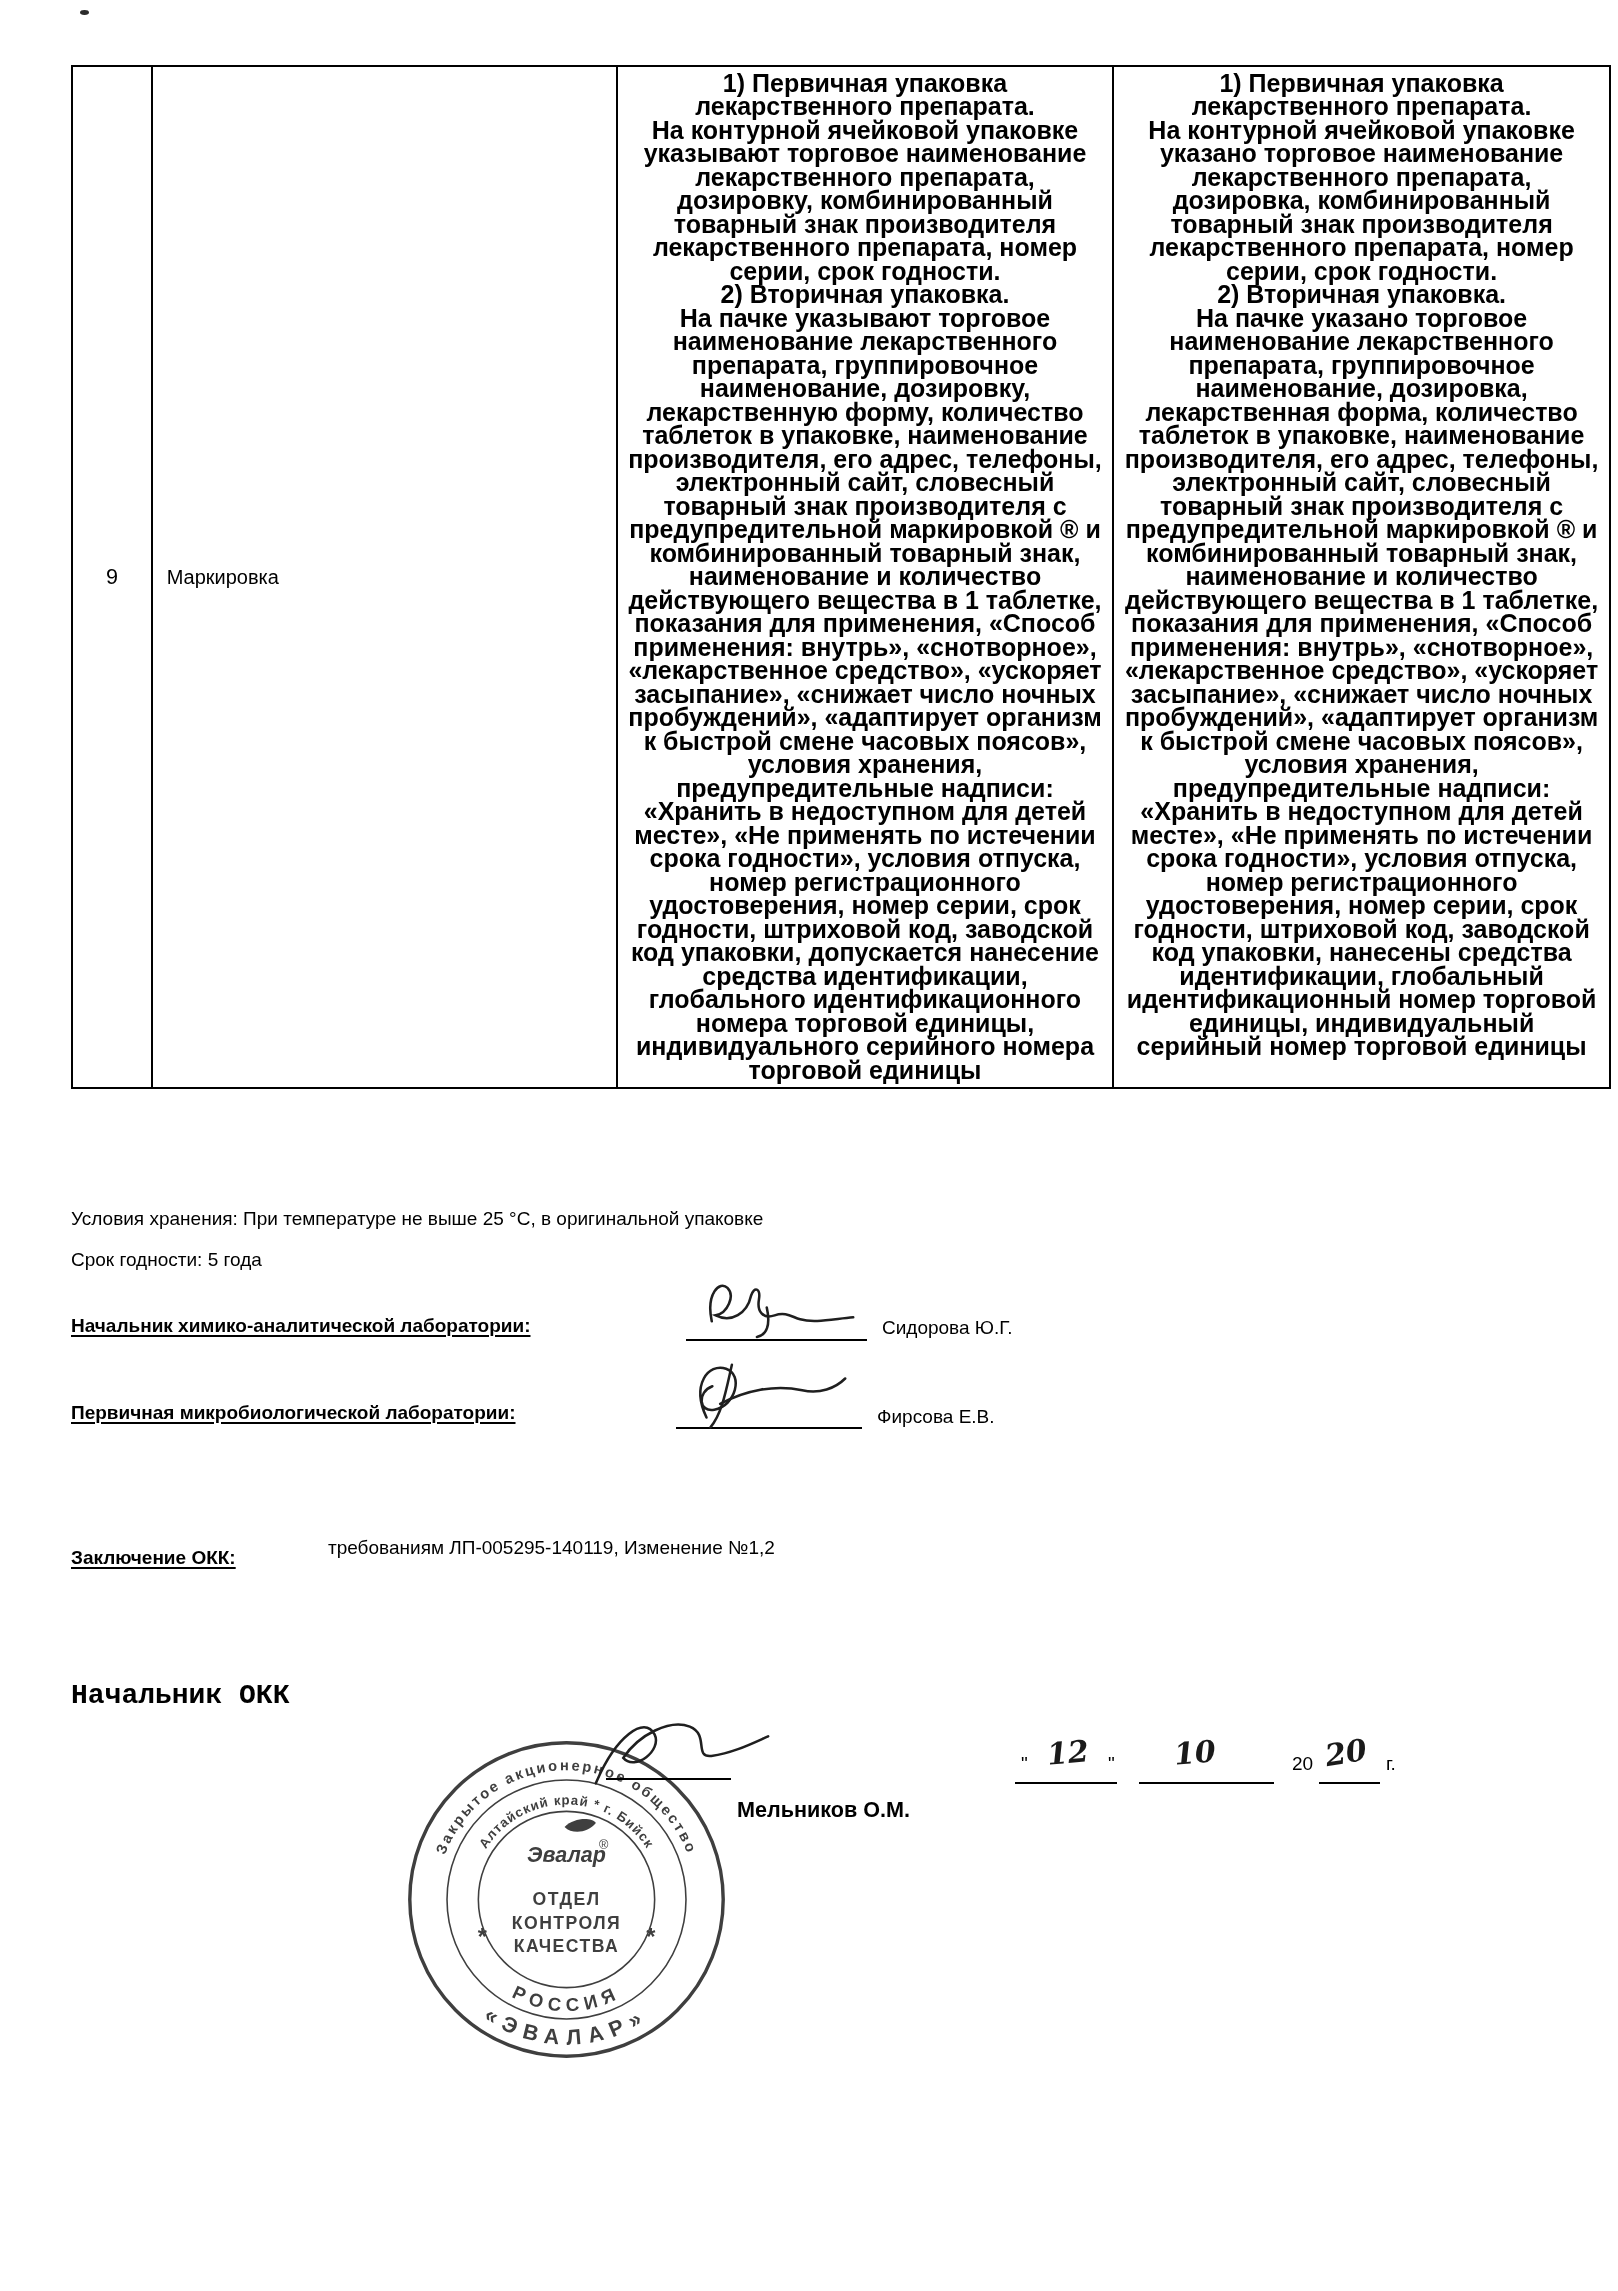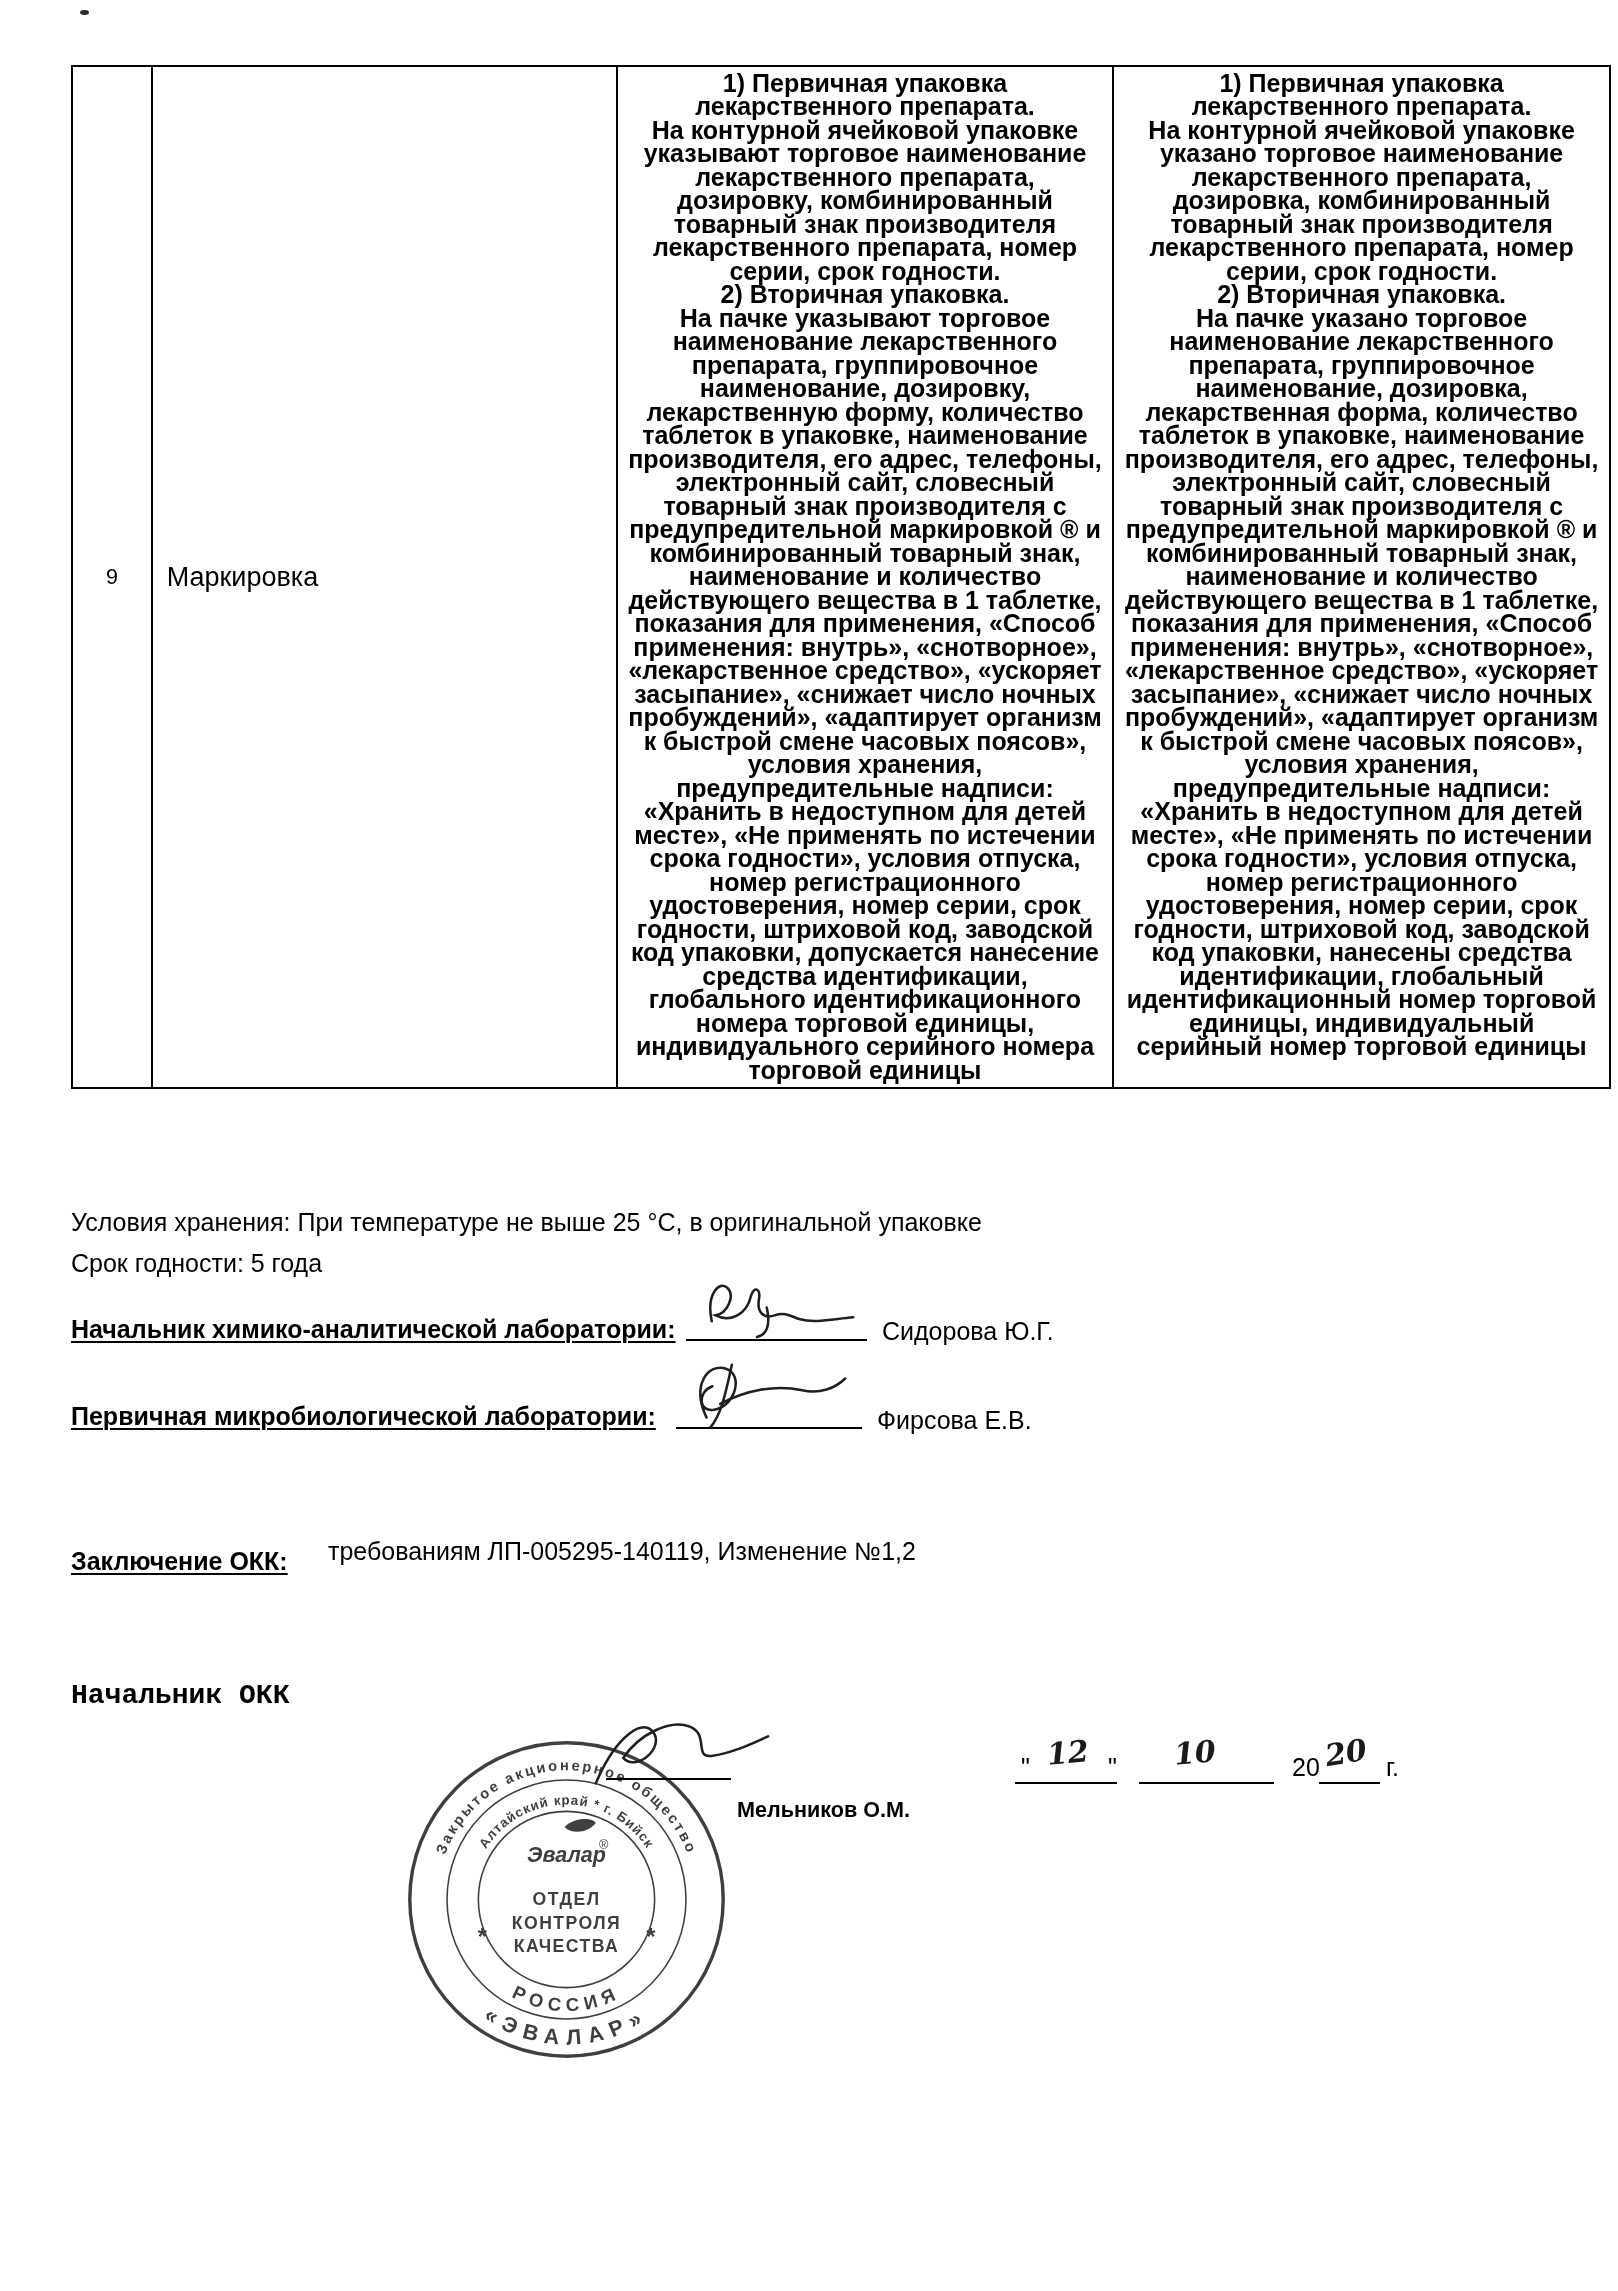--- a/index.html
+++ b/index.html
@@ -13,29 +13,29 @@
   }
   .scan-dot{position:absolute;left:80px;top:9.8px;width:8.8px;height:4.9px;background:#2b2b2b;border-radius:50%;}
 
   
   table.spec{
     position:absolute;left:71px;top:65px;width:1483px;
     border-collapse:collapse;table-layout:fixed;
   }
   table.spec td{border:2.5px solid #000;}
   td.cell-num{width:76px;text-align:center;vertical-align:middle;font-size:21.6px;}
-  td.cell-label{width:449px;vertical-align:middle;padding:0 0 0 13.7px;font-size:27px;margin-top:19px;}
+  td.cell-label{width:449px;vertical-align:middle;padding:0 0 0 13.7px;font-size:20px;margin-top:19px;}
   td.cell-req,td.cell-act{
     width:477px;font-weight:bold;font-size:25px;line-height:23.5px;
     text-align:center;vertical-align:top;padding:4.9px 8.8px;
     white-space:pre-line;
   }
 
   
-  .line{position:absolute;font-size:25px;white-space:nowrap;}
+  .line{position:absolute;font-size:19px;white-space:nowrap;}
   .bold{font-weight:bold;}
   .ul{text-decoration:underline;text-decoration-thickness:2px;text-underline-offset:2.9px;}
 
   .sig-line{position:absolute;border-bottom:2.2px solid #000;height:0;}
 
   .sig-svg{position:absolute;}
   .sig-svg path{fill:none;stroke:#1f1f1f;stroke-width:2.6;stroke-linecap:round;}
 
   .hw{
     position:absolute;

